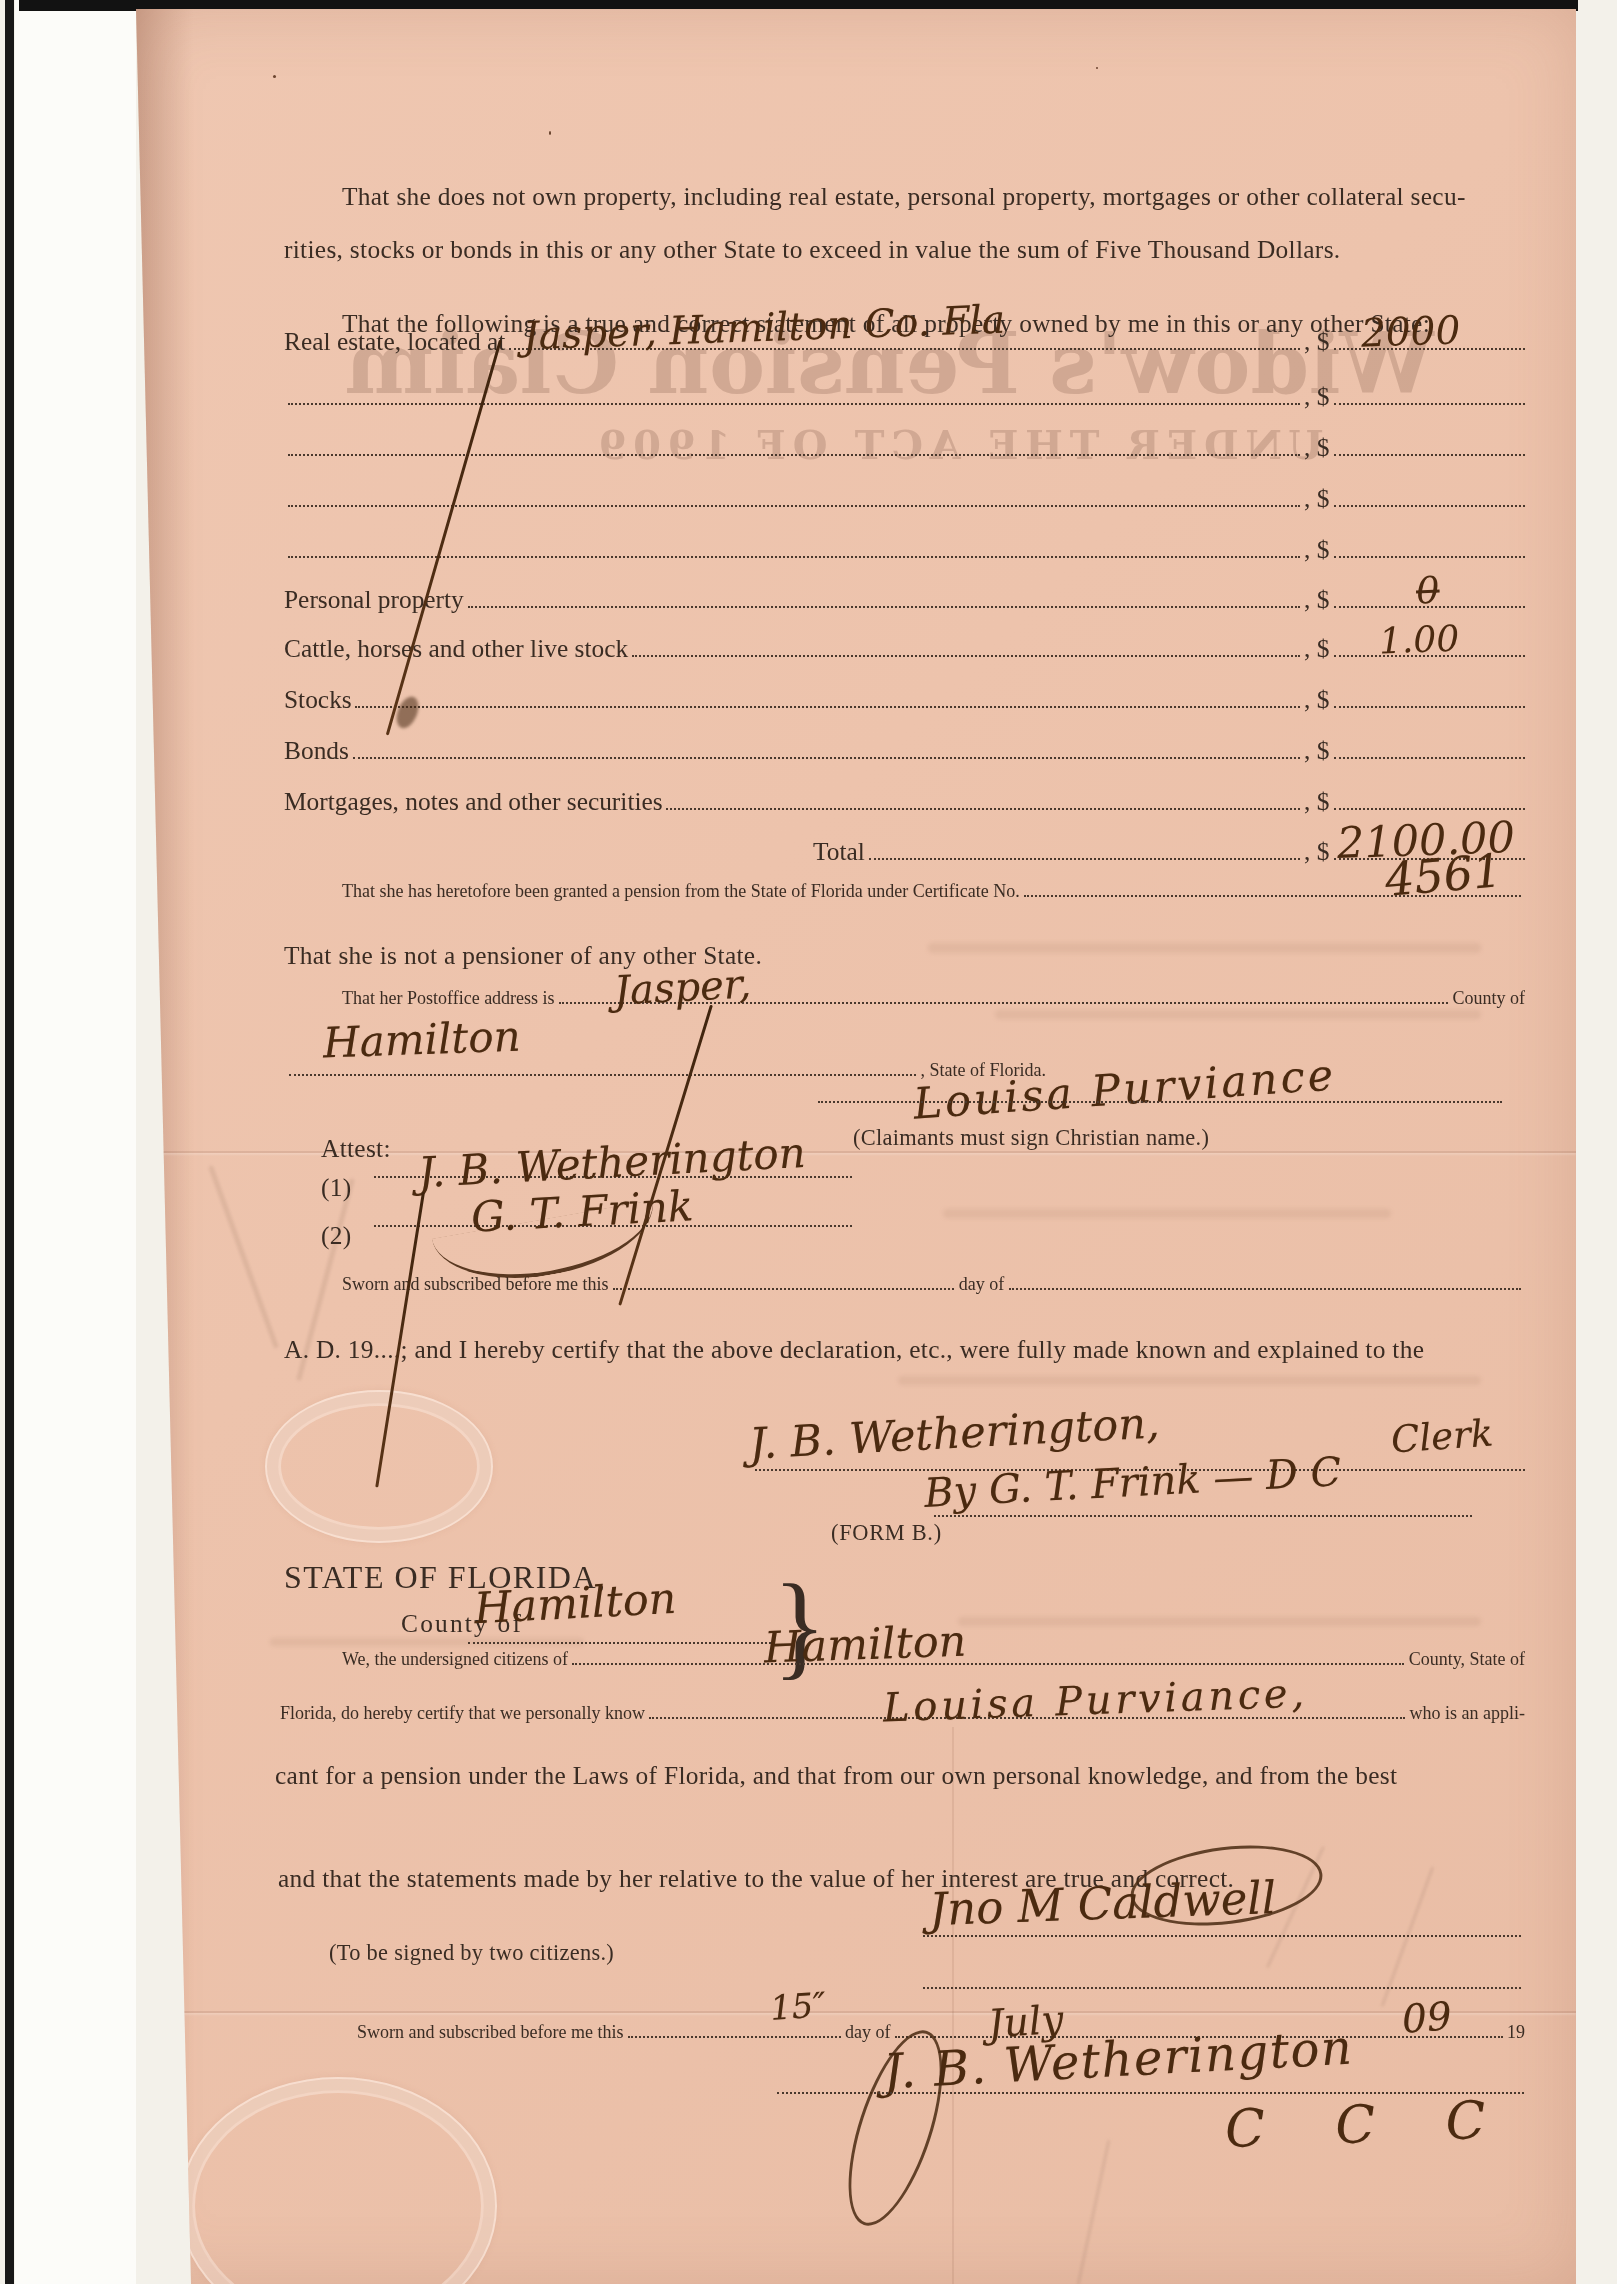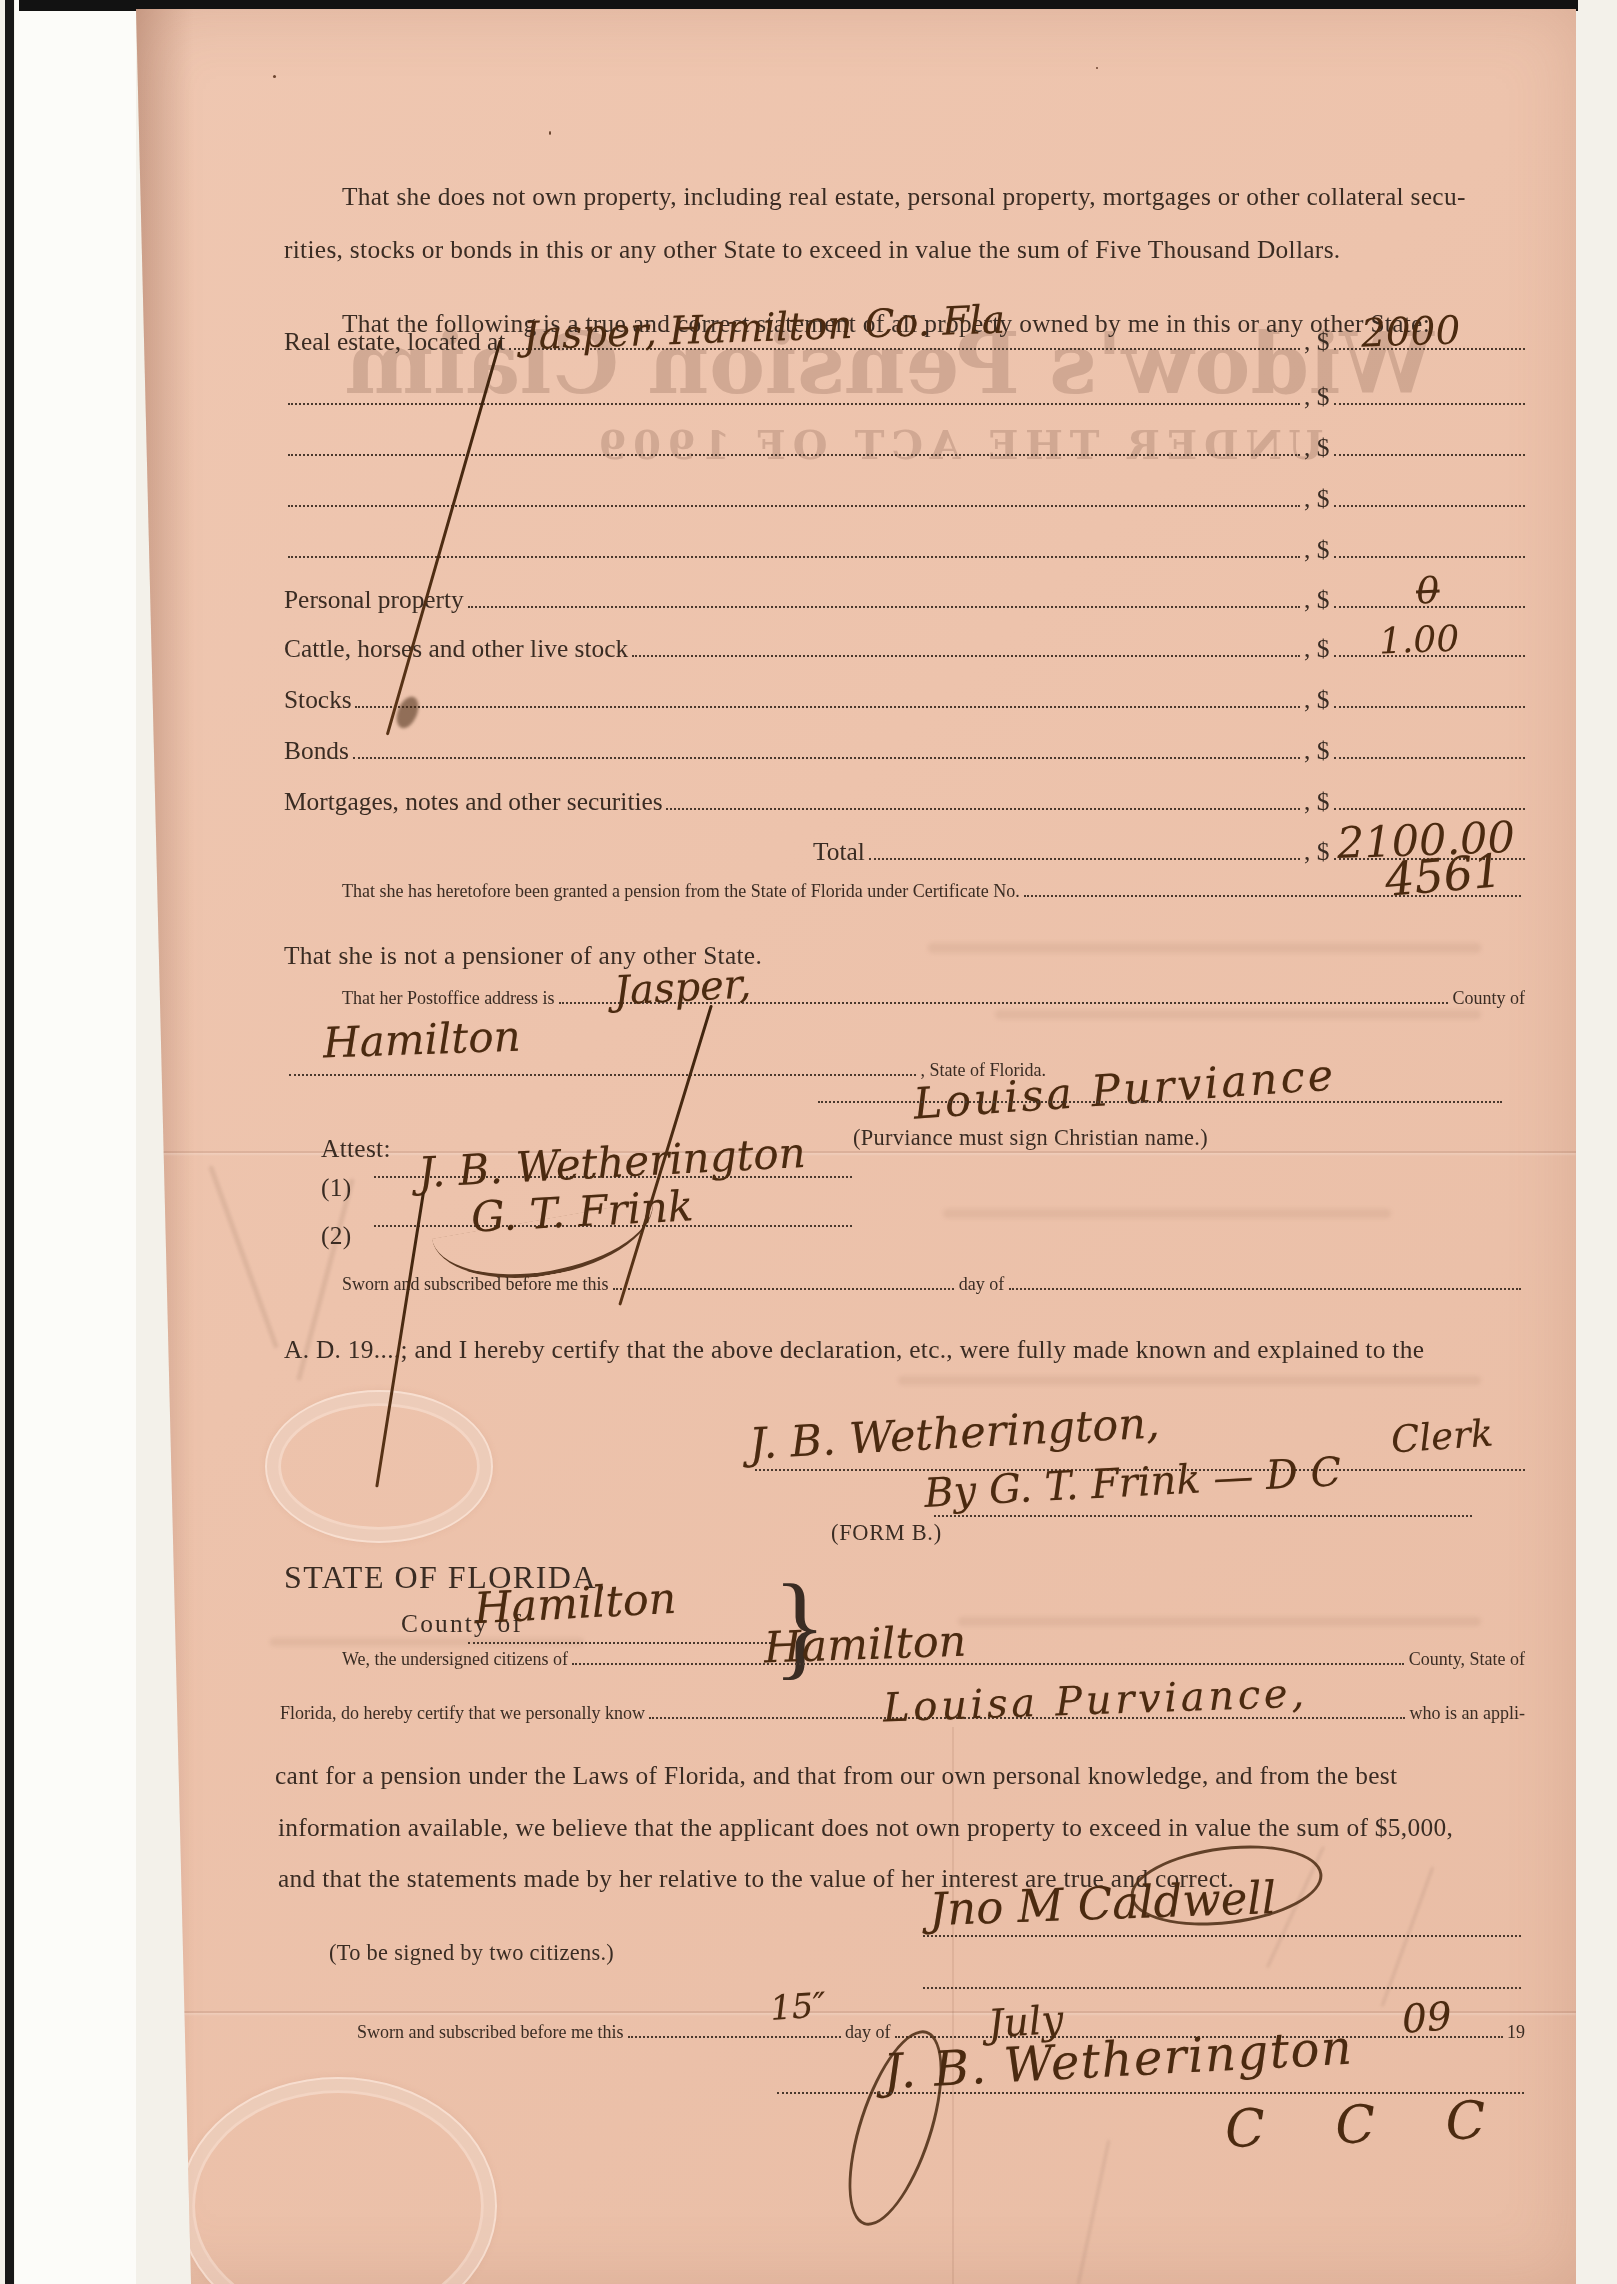--- a/index.html
+++ b/index.html
@@ -193,21 +193,21 @@
   </div>
   <div class="hand" style="left:478px;top:958px;font-size:40px;transform:rotate(-3deg);">Jasper,</div>
   <div class="fline" style="left:148px;width:762px;top:1034px;margin-top:18px;">
     <span class="fdots f1"></span>
     <span>, State of Florida.</span>
   </div>
   <div class="hand" style="left:187px;top:1010px;font-size:42px;transform:rotate(-2deg);">Hamilton</div>
 
   <div class="hand" style="left:777px;top:1059px;font-size:43px;transform:rotate(-4deg);letter-spacing:3px;">Louisa Purviance</div>
   <div class="dotline" style="left:682px;top:1092px;width:684px;"></div>
-  <div class="pline sm" style="left:717px;top:1116px;">(Purviance must sign Christian name.)</div>
+  <div class="pline sm" style="left:717px;top:1116px;">(Claimants must sign Christian name.)</div>
 
   <div class="pline" style="left:185px;top:1125px;">Attest:</div>
   <div class="pline" style="left:185px;top:1164px;">(1)</div>
   <div class="dotline" style="left:238px;top:1167px;width:478px;"></div>
   <div class="hand" style="left:282px;top:1133px;font-size:42px;transform:rotate(-3deg);">J. B. Wetherington</div>
   <div class="pline" style="left:185px;top:1212px;">(2)</div>
   <div class="dotline" style="left:238px;top:1216px;width:478px;"></div>
   <div class="hand" style="left:335px;top:1182px;font-size:42px;transform:rotate(-3deg);">G. T. Frink</div>
 
   <div class="fline" style="left:206px;right:51px;top:1266px;">
@@ -236,21 +236,20 @@
     <span>County, State of</span>
   </div>
   <div class="hand" style="left:628px;top:1614px;font-size:43px;transform:rotate(-2deg);">Hamilton</div>
   <div class="fline" style="left:144px;right:51px;top:1695px;">
     <span>Florida, do hereby certify that we personally know</span>
     <span class="fdots f1"></span>
     <span>who is an appli-</span>
   </div>
   <div class="hand" style="left:747px;top:1671px;font-size:40px;transform:rotate(-2deg);letter-spacing:3.7px;">Louisa   Purviance,</div>
   <div class="pline" style="left:139px;top:1752px;">cant for a pension under the Laws of Florida, and that from our own personal knowledge, and from the best</div>
-  <div class="pline" style="left:142px;top:1804px;">information available, we believe that the applicant does not own property to exceed in value the sum of $5,000,</div>
   <div class="pline" style="left:142px;top:1855px;">and that the statements made by her relative to the value of her interest are true and correct.</div>
   <div class="hand" style="left:793px;top:1872px;font-size:45px;transform:rotate(-2deg);">Jno M Caldwell</div>
   <div class="loop" style="left:994px;top:1838px;width:187px;height:71px;transform:rotate(-7deg);border-width:3px;"></div>
   <div class="dotline" style="left:787px;top:1926px;width:598px;"></div>
   <div class="pline sm" style="left:193px;top:1931px;">(To be signed by two citizens.)</div>
   <div class="dotline" style="left:787px;top:1978px;width:598px;"></div>
 
   <div class="fline" style="left:221px;right:51px;top:2014px;">
     <span>Sworn and subscribed before me this</span>
     <span class="fdots f035"></span>

